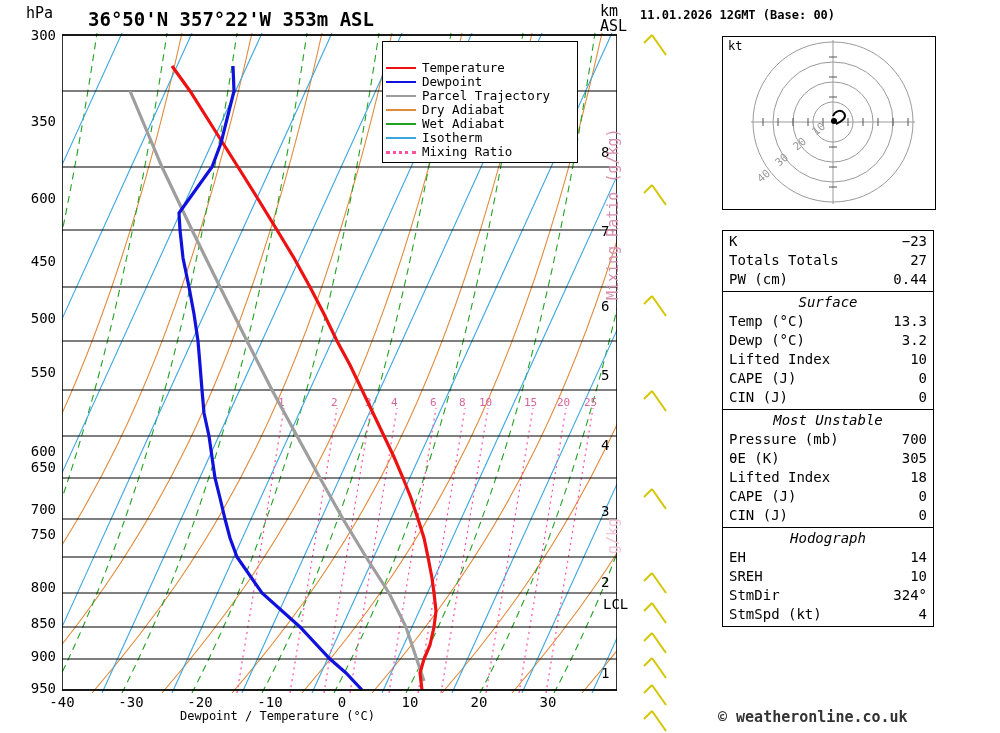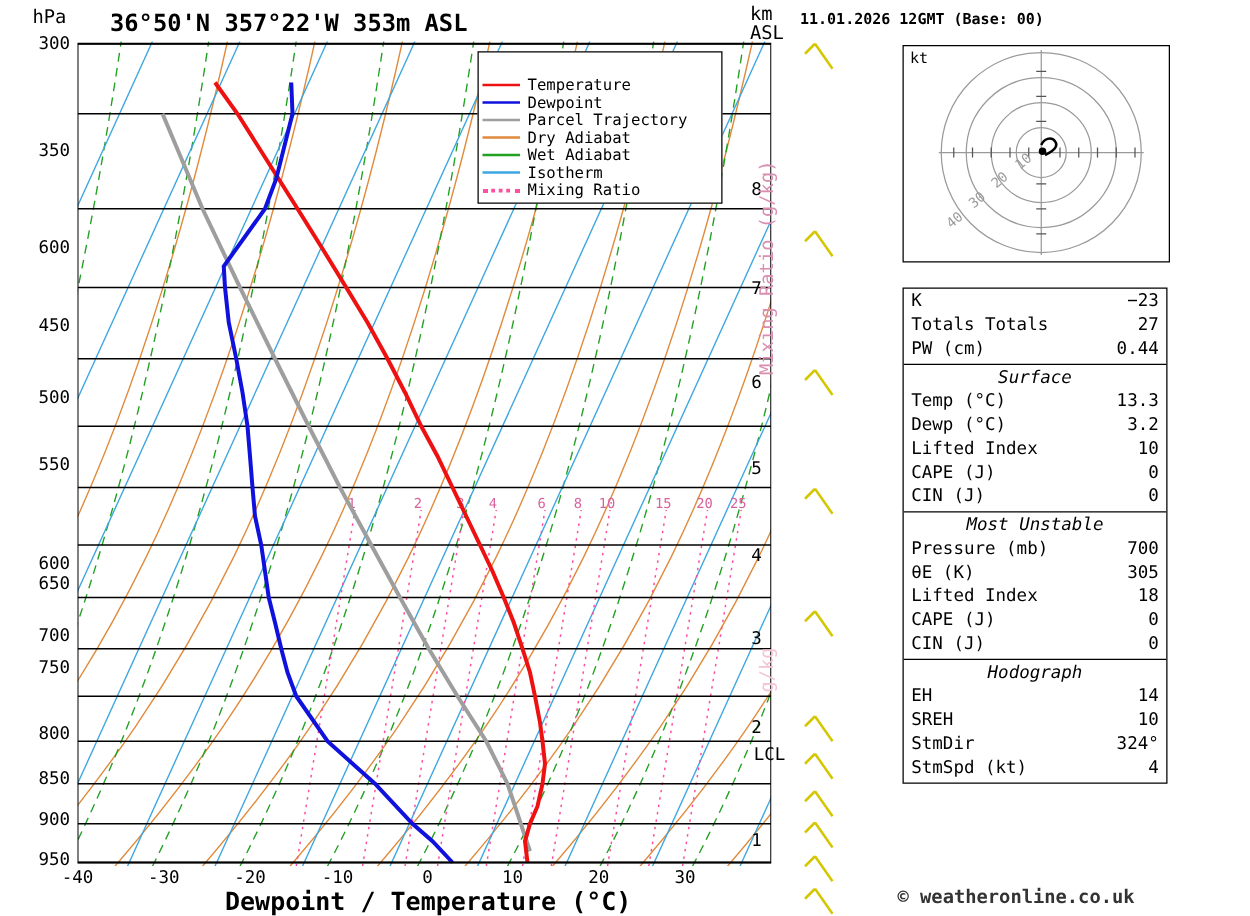--- a/index.html
+++ b/index.html
@@ -69,23 +69,22 @@
     text-align: center;
     width: 40px;
   }
   .kmlabel {
     font-size: 14px;
     color: #000;
     text-align: left;
   }
   #xaxis-title {
     left: 180px; top: 709px;
-    font-size: 20px;
-    color: #000;
-    font-weight: bold;
+    font-size: 12px;
+    color: #000;
   }
   #mixing-ratio-axis-title {
     position: absolute;
     left: 604px;
     top: 300px;
     width: 230px;
     font-size: 15px;
     color: #d98fb0;
     transform: rotate(-90deg);
     transform-origin: 0 0;

